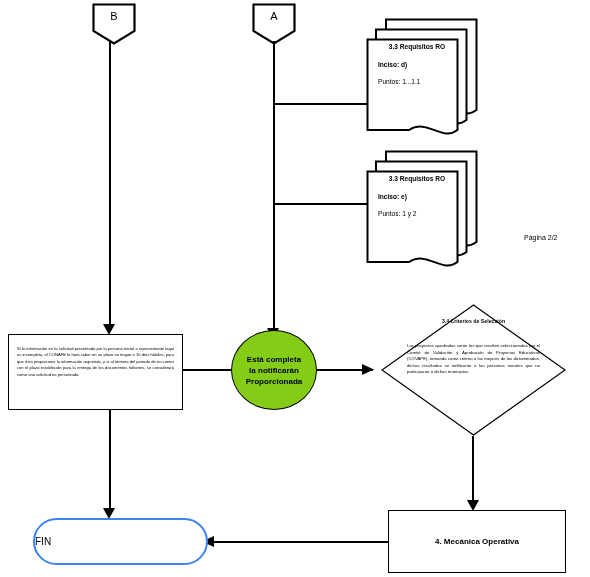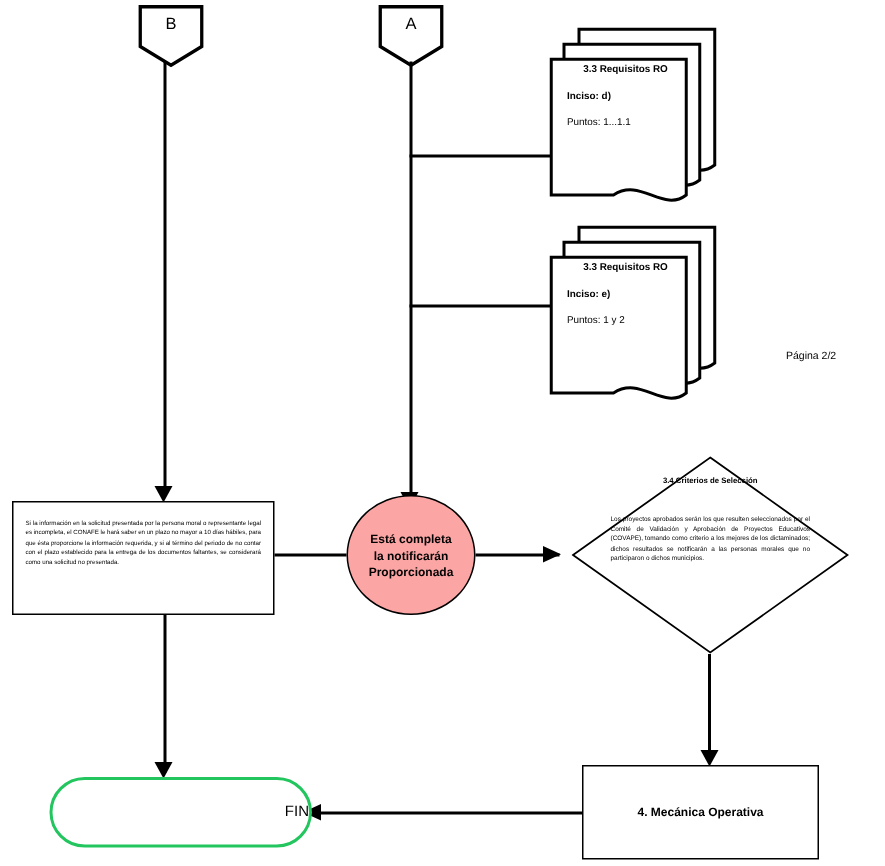--- a/index.html
+++ b/index.html
@@ -70,21 +70,21 @@
     text-align: justify;
     color: #000;
     padding: 11px 8px 0 8px;
   }
 
   
   .ellipse-node {
     box-sizing: border-box;
     border: 1px solid #000;
     border-radius: 50%;
-    background: #fca5a5;
+    background: #84cc16;
     display: flex;
     align-items: center;
     justify-content: center;
   }
   .ellipse-text {
     font-size: 8px;
     line-height: 11px;
     font-weight: bold;
     text-align: center;
     color: #000;
@@ -122,26 +122,26 @@
   }
   .rect-label {
     font-size: 8px;
     font-weight: bold;
     color: #000;
   }
 
   
   .terminal-node {
     box-sizing: border-box;
-    border: 2px solid #22c55e;
+    border: 2px solid #3b82f6;
     border-radius: 26px;
     background: #fff;
     display: flex;
     align-items: center;
-    justify-content: flex-end;
+    justify-content: flex-start;
   }
   .terminal-label {
     font-size: 10px;
     color: #000;
   }
 
   
   .page-label {
     font-size: 7px;
     color: #000;
@@ -244,21 +244,21 @@
       <div class="diamond-title">3.4 Criterios de Selección</div>
       <div class="diamond-body">Los proyectos aprobados serán los que resulten seleccionados por el Comité de Validación y Aprobación de Proyectos Educativos (COVAPE), tomando como criterio a los mejores de los dictaminados; dichos resultados se notificarán a las personas morales que no participaron o dichos municipios.</div>
     </div>
   </div>
 
   <div class="abs vline" style="left:472px; top:436px; height:72px;"></div>
   <svg class="edge" style="left:467px; top:500px;" width="14" height="12">
     <polygon points="0,0 12,0 6,11" fill="#000000"></polygon>
   </svg>
 
-  <div class="abs rect-node" style="left:388px; top:510px; width:158px; height:63px;">
+  <div class="abs rect-node" style="left:388px; top:510px; width:178px; height:63px;">
     <span class="rect-label">4. Mecánica Operativa</span>
   </div>
 
   <div class="abs hline" style="left:208px; top:541px; width:180px;"></div>
   <svg class="edge" style="left:202px; top:536px;" width="14" height="12">
     <polygon points="12,0 12,11 0,5.5" fill="#000000"></polygon>
   </svg>
 
   <div class="abs vline" style="left:109px; top:410px; height:105px;"></div>
   <svg class="edge" style="left:103px; top:508px;" width="14" height="12">

